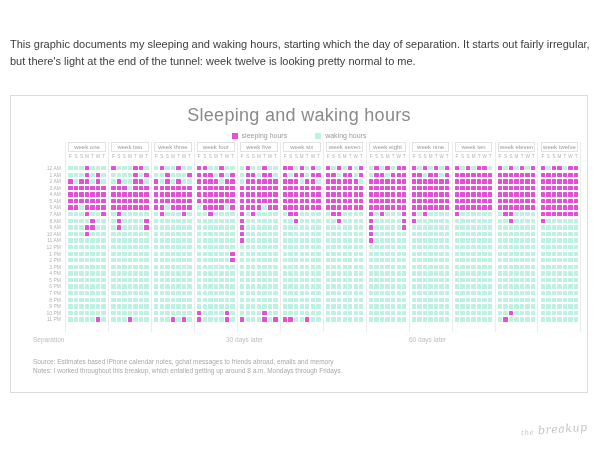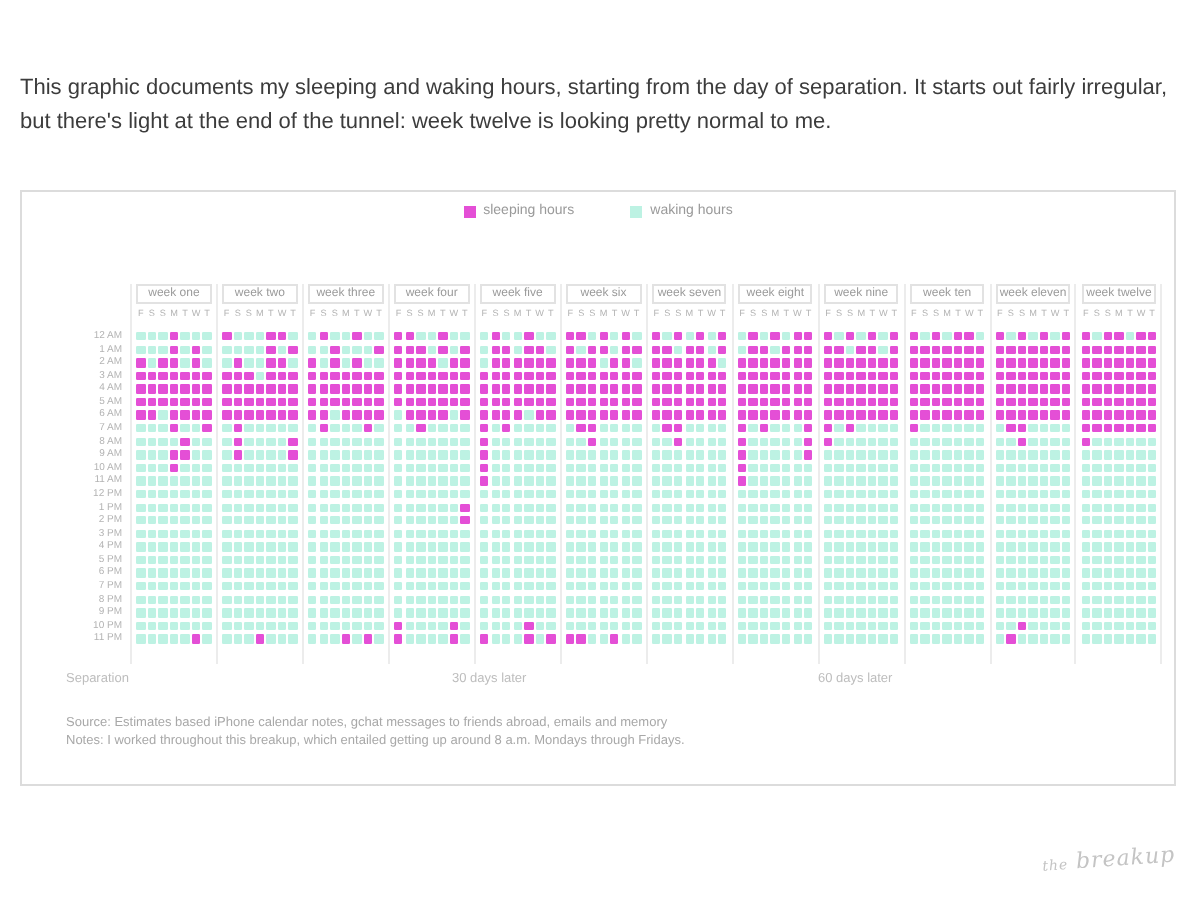--- a/index.html
+++ b/index.html
@@ -39,23 +39,24 @@
   .ann-2 { left:398px; }
 
   .source { position:absolute; left:22px; top:261px; font-size:6.5px; line-height:9px; color:#a8a8a8; }
 
   .logo { position:absolute; right:12px; top:423px; font-family:"DejaVu Serif",serif; font-style:italic; font-size:11px; color:#c4c4c4; transform:rotate(-4deg); letter-spacing:0.5px; }
   .logo .the { font-size:7px; }
 </style>
 </head>
 <body>
 
-<p class="intro">This graphic documents my sleeping and waking hours, starting from the day of separation. It starts out fairly irregular, but there's light at the end of the tunnel: week twelve is looking pretty normal to me.</p>
+<p class="intro">This graphic documents my sleeping and waking hours, starting which the day of separation. It starts out fairly irregular, but there's light at the end of the tunnel: week twelve is looking pretty normal to me.</p>
 
 <div class="panel">
+  <h1 class="chart-title">Sleeping and waking hours</h1>
 
   <div class="legend">
     <span class="legend-item">
       <i class="swatch" id="swatch-sleeping" style="background: rgb(228, 79, 214);"></i>
       <span>sleeping hours</span>
     </span>
     <span class="legend-item">
       <i class="swatch" id="swatch-waking" style="background: rgb(189, 242, 227);"></i>
       <span>waking hours</span>
     </span>

